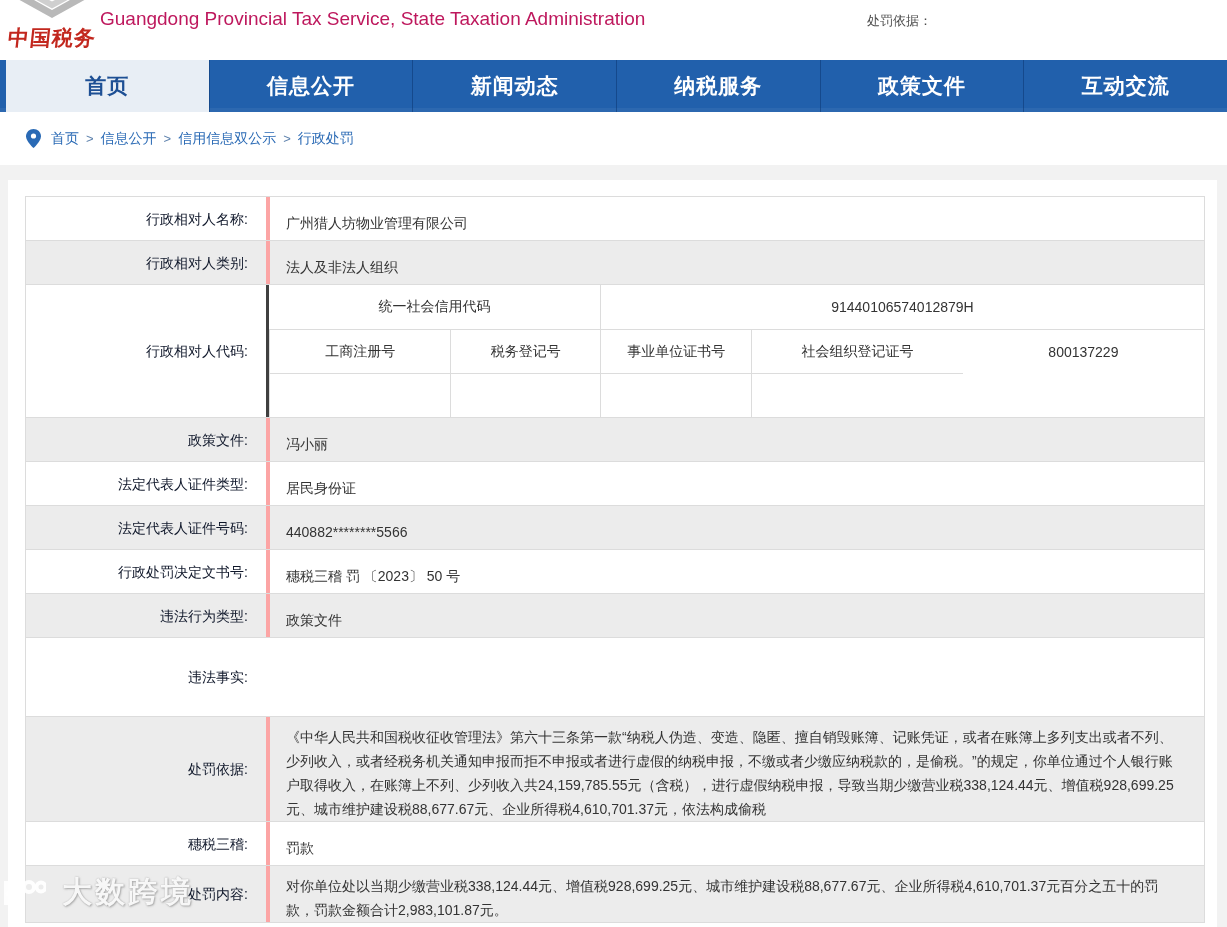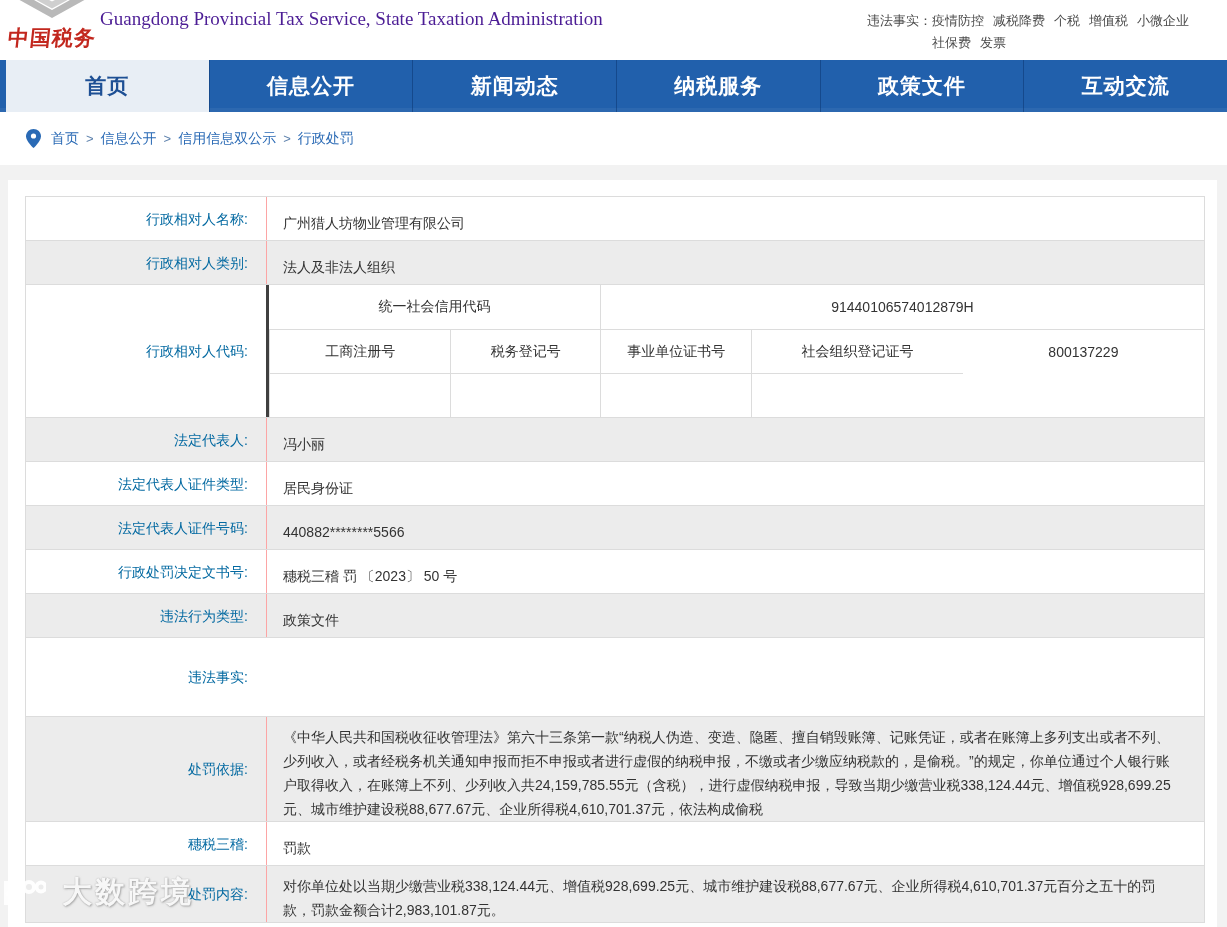--- a/index.html
+++ b/index.html
@@ -8,21 +8,21 @@
     background:#f2f2f2;
     font-family:"Liberation Sans","DejaVu Sans",sans-serif;
     -webkit-font-smoothing:antialiased;
   }
   
   .site-header{height:60px;background:#ffffff;display:flex;align-items:flex-start;position:relative;}
   .logo{width:100px;height:58px;position:relative;flex:0 0 auto;}
   .logo svg{position:absolute;left:6px;top:-8px;}
   .logo-cn{position:absolute;left:8px;top:24px;font-size:21px;font-weight:bold;color:#c2271e;
     transform:skewX(-6deg);letter-spacing:1px;white-space:nowrap;}
-  .site-title{font-family:Liberation Serif, serif;font-size:19px;color:#4c1d95;
+  .site-title{font-family:Liberation Sans, sans-serif;font-size:19px;color:#be185d;
     margin-top:8px;white-space:nowrap;}
   .hotwords{position:absolute;right:8px;top:10px;width:352px;font-size:13px;color:#4a4a4a;
     display:flex;line-height:22px;}
   .hotwords-label{flex:0 0 auto;white-space:nowrap;}
   .hotwords-list{display:flex;flex-wrap:wrap;column-gap:9px;width:280px;}
   .hotword{white-space:nowrap;cursor:pointer;}
   
   .main-nav{height:52px;background:#2160ac;display:flex;box-shadow:inset 0 -4px 0 rgba(255,255,255,0.05);}
   .nav-tab{flex:1;display:flex;align-items:center;justify-content:center;
     color:#ffffff;font-size:21px;font-weight:bold;cursor:pointer;letter-spacing:1px;}
@@ -33,23 +33,23 @@
   .pin-icon{margin-right:10px;display:flex;align-items:center;}
   .crumb{color:#2a6ab5;font-size:14px;cursor:pointer;}
   .crumb-sep{color:#5e82ad;font-size:13px;margin:0 7px;}
   
   .content-card{margin:15px 10px 0 8px;background:#ffffff;padding:16px 0 0 17px;height:800px;box-sizing:border-box;}
   .info-table{width:1178px;border:1px solid #dcdcdc;background:#fff;font-size:14px;}
   .trow{display:flex;background:#ffffff;}
   .trow + .trow{border-top:1px solid #dcdcdc;}
   .trow.gray{background:#ececec;}
   .cell-label{width:240px;min-width:240px;box-sizing:border-box;display:flex;align-items:center;
-    justify-content:flex-end;padding-right:18px;color:#0369a1;line-height:20px;}
+    justify-content:flex-end;padding-right:18px;color:#0f172a;line-height:20px;}
   .cell-value{flex:1;display:flex;align-items:center;box-sizing:border-box;
-    padding:8px 24px 0 16px;border-left:1px solid #fca5a5;color:#333333;line-height:24px;}
+    padding:8px 24px 0 16px;border-left:4px solid #fca5a5;color:#333333;line-height:24px;}
   .h43{min-height:43px;} .h78{min-height:78px;} .h93{min-height:93px;} .h53{min-height:53px;}
   
   .code-grid{flex:1;border-left:3px solid #404040;display:grid;
     grid-template-columns:182fr 150fr 152fr 212fr 242fr;grid-auto-rows:44px;}
   .code-cell{display:flex;align-items:center;justify-content:center;text-align:center;
     border-top:1px solid #dcdcdc;border-left:1px solid #dcdcdc;color:#333;padding:0 4px;box-sizing:border-box;}
   .code-cell.no-top{border-top:none;}
   .code-cell.no-left{border-left:none;}
   .cc-credit-label{grid-column:1/3;}
   .cc-credit-value{grid-column:3/6;}
@@ -65,30 +65,21 @@
 <div class="site-header">
   <div class="logo">
     <svg width="92" height="40" viewBox="0 0 92 40">
       <polyline points="10,2 46,22 82,2" fill="none" stroke="#b9b9b9" stroke-width="7"></polyline>
       <polyline points="22,0 46,13 70,0" fill="none" stroke="#cfcfcf" stroke-width="6"></polyline>
     </svg>
     <div class="logo-cn">中国税务</div>
   </div>
   <div class="site-title">Guangdong Provincial Tax Service, State Taxation Administration</div>
   <div class="hotwords">
-    <span class="hotwords-label">违法事实：</span>
-    <span class="hotwords-list">
-      <span class="hotword">疫情防控</span>
-      <span class="hotword">减税降费</span>
-      <span class="hotword">个税</span>
-      <span class="hotword">增值税</span>
-      <span class="hotword">小微企业</span>
-      <span class="hotword">社保费</span>
-      <span class="hotword">发票</span>
-    </span>
+    <span class="hotwords-label">处罚依据：</span>
   </div>
 </div>
 
 <div class="main-nav">
   <div class="nav-tab active">首页</div>
   <div class="nav-tab">信息公开</div>
   <div class="nav-tab">新闻动态</div>
   <div class="nav-tab">纳税服务</div>
   <div class="nav-tab">政策文件</div>
   <div class="nav-tab">互动交流</div>
@@ -134,21 +125,21 @@
         <div class="code-cell">社会组织登记证号</div>
         <div class="code-cell no-left">800137229</div>
         <div class="code-cell"></div>
         <div class="code-cell"></div>
         <div class="code-cell"></div>
         <div class="code-cell"></div>
       </div>
     </div>
 
     <div class="trow gray h43">
-      <div class="cell-label">法定代表人:</div>
+      <div class="cell-label">政策文件:</div>
       <div class="cell-value">冯小丽</div>
     </div>
 
     <div class="trow h43">
       <div class="cell-label">法定代表人证件类型:</div>
       <div class="cell-value">居民身份证</div>
     </div>
 
     <div class="trow gray h43">
       <div class="cell-label">法定代表人证件号码:</div>

